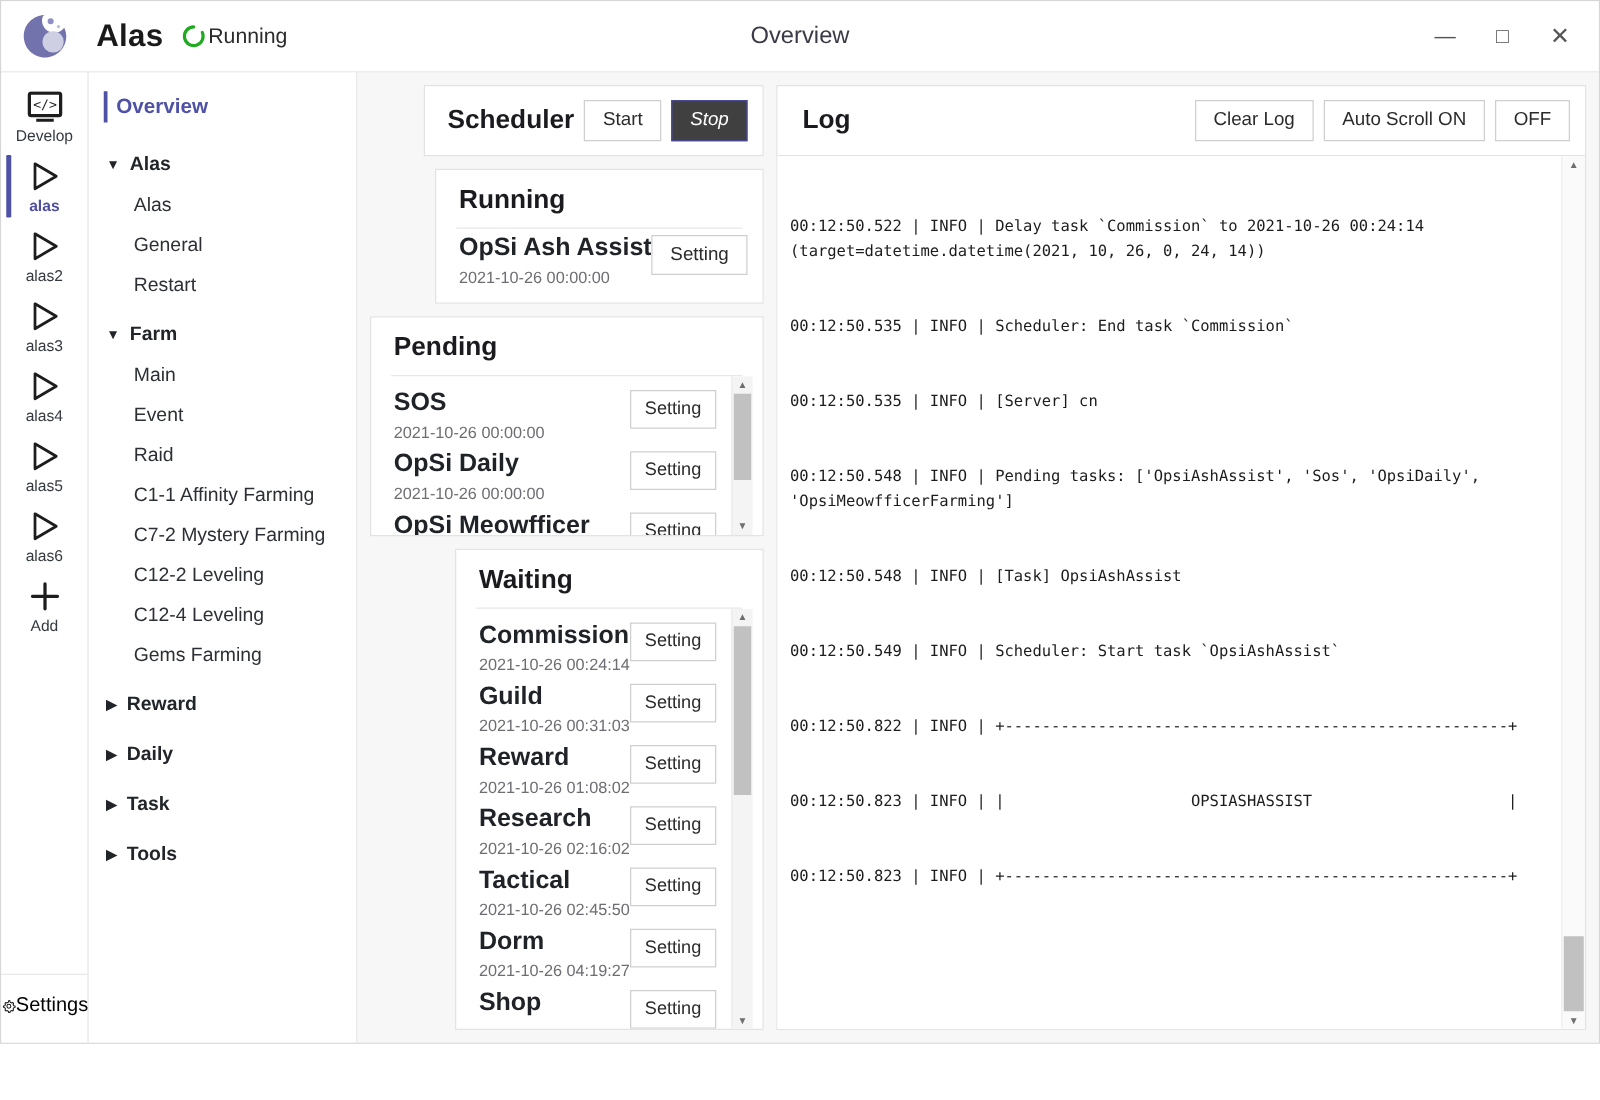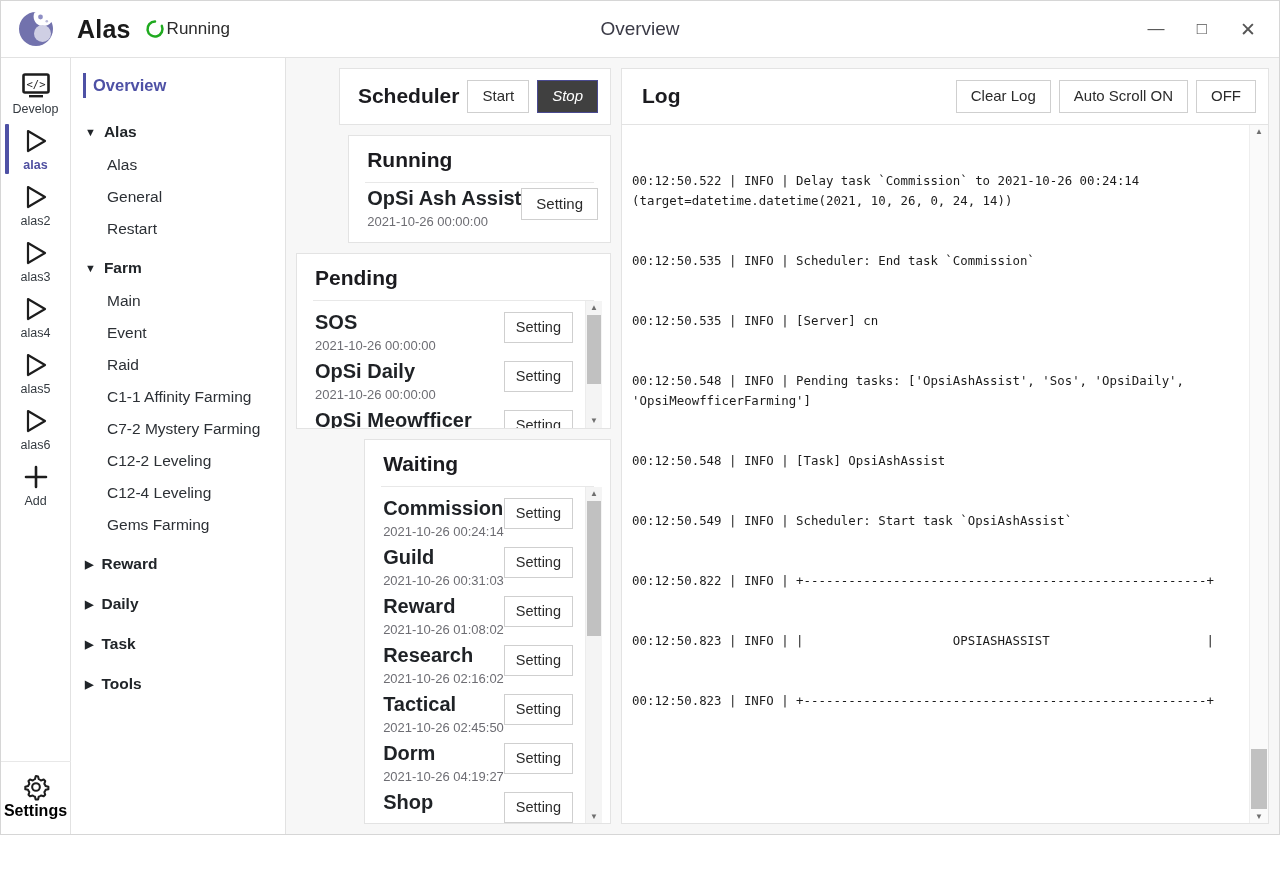--- a/index.html
+++ b/index.html
@@ -36,21 +36,21 @@
   .rail { width: 70px; background: #ffffff; border-right: 1px solid #e2e2e2;
           display:flex; flex-direction:column; align-items:center; padding-top: 8px; }
   .rail-item { width: 70px; padding: 7px 0 4px; display:flex; flex-direction:column;
                align-items:center; position:relative; }
   .rail-item .lbl { font-size: 12.5px; color: #343a40; margin-top: 3px; }
   .rail-item.active .lbl { color: #4f4fa0; font-weight: bold; }
   .rail-item.active::before { content:""; position:absolute; left:4px; top:4px; bottom:2px;
                               width: 4px; background: #4e51a5; border-radius:1px; }
   .rail-spacer { flex: 1; }
   .rail-bottom { width: 70px; border-top: 1px solid #e8e8e8; padding: 10px 0 14px;
-                 display:flex; flex-direction:column; align-items:center;font-weight:bold; }
+                 display:flex; flex-direction:row; align-items:center; }
 
   
   .nav { width: 215px; background: #ffffff; border-right: 1px solid #e2e2e2;
          padding: 14px 0 0 0; overflow:hidden; }
   .nav-top { font-size: 16.5px; font-weight: bold; color:#4e51a5; padding: 4px 0 4px 22px;
              position:relative; margin-bottom: 16px; }
   .nav-top::before { content:""; position:absolute; left:12px; top:1px; bottom:1px; width:3px;
                      background:#4e51a5; }
   .nav-group { font-size: 15.5px; font-weight: bold; color:#212529; padding: 8px 0 8px 14px;
                display:flex; align-items:center; gap:8px; }

